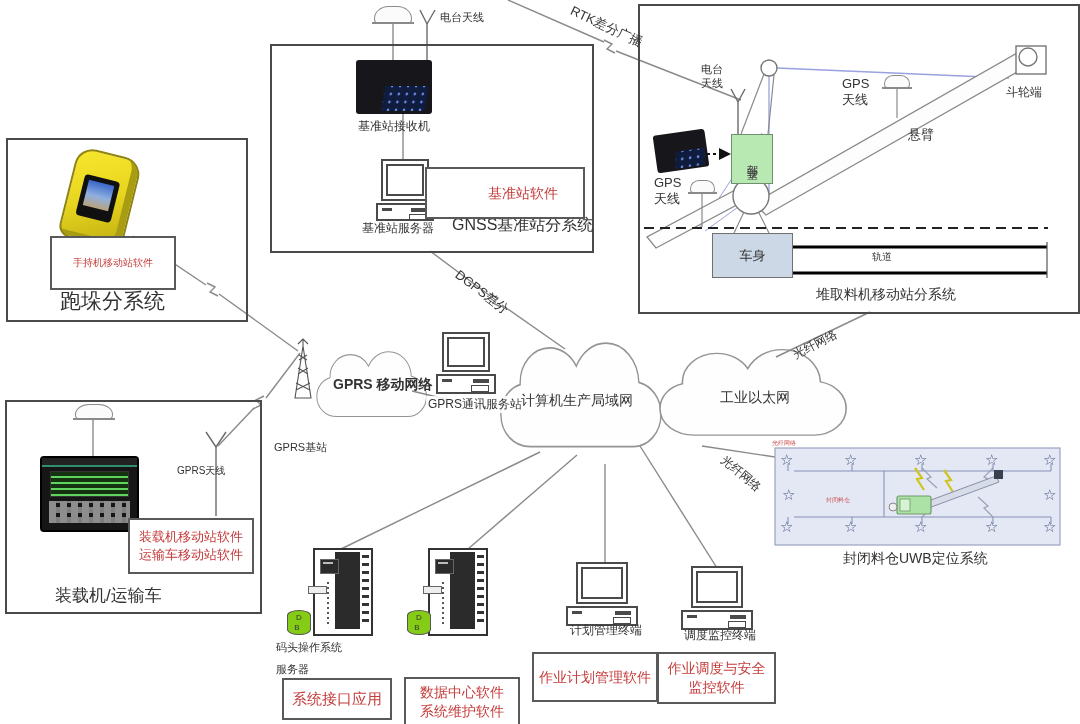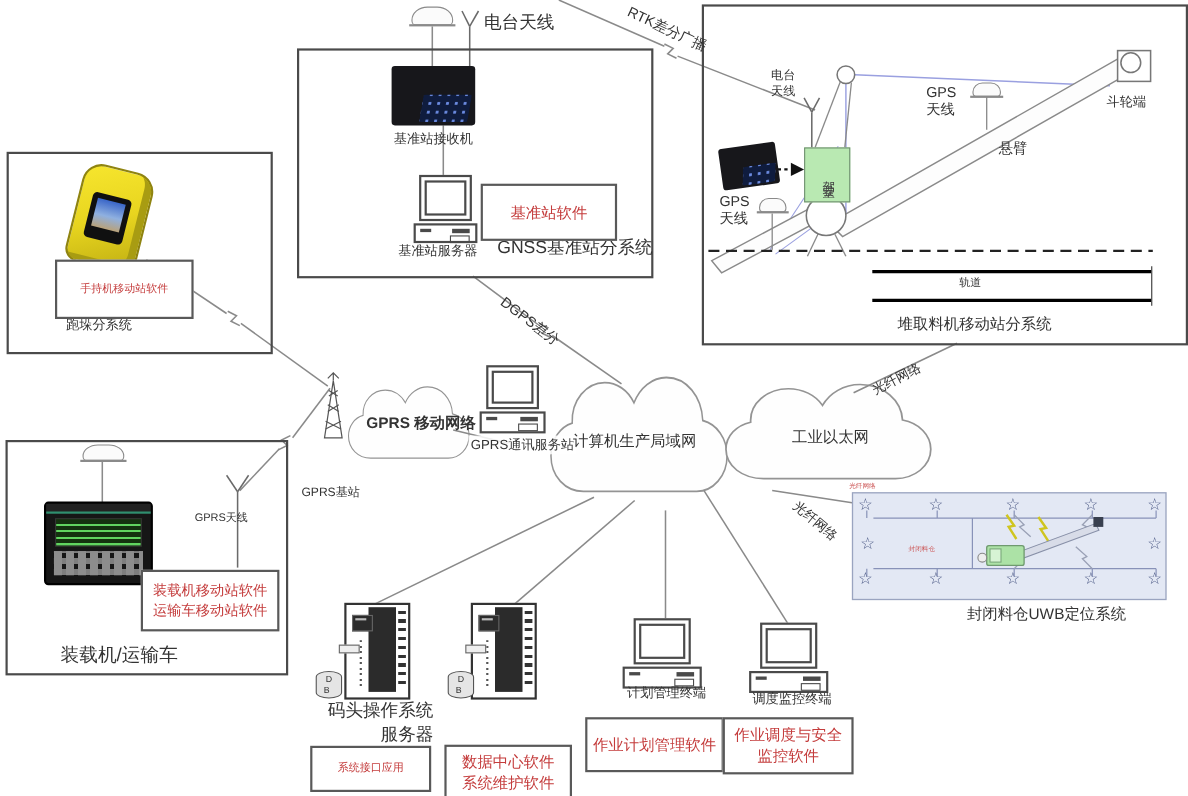--- a/index.html
+++ b/index.html
@@ -24,21 +24,21 @@
   .server{position:absolute;border:2px solid #333;background:#fff;z-index:3;box-sizing:border-box;}
   .server .dark{position:absolute;right:11px;top:2px;bottom:5px;width:44%;background:#2b2b2b;}
   .server .vents{position:absolute;right:2px;top:5px;bottom:9px;width:7px;
                  background:repeating-linear-gradient(#333 0 3px,#fff 3px 8px);}
   .server .scr{position:absolute;left:5px;top:9px;width:17px;height:13px;background:#2b2b2b;border:1px solid #666;}
   .server .scr:before{content:"";position:absolute;left:2px;top:2px;width:10px;height:2px;background:#bbb;}
   .server .dots{position:absolute;left:12px;top:32px;bottom:8px;width:2px;
                 background:repeating-linear-gradient(#555 0 2px,transparent 2px 5px);}
   .server .slot{position:absolute;left:-7px;top:36px;width:17px;height:6px;background:#eee;border:1px solid #666;}
   
-  .db{position:absolute;width:24px;height:25px;background:#e5e5e5;border:1.5px solid #555;
+  .db{position:absolute;width:24px;height:25px;background:#84cc16;border:1.5px solid #555;
       border-radius:50% / 22%;z-index:3;color:#333;font-size:8px;line-height:10px;text-align:center;
       width:24px;word-break:break-all;padding-top:2px;box-sizing:border-box;letter-spacing:4px;text-indent:4px;}
   
   .handheld{position:absolute;left:67px;top:152px;width:62px;height:88px;transform:rotate(14deg);z-index:3;
             border-radius:18px 18px 12px 12px;border:2px solid #8f8410;
             background:linear-gradient(155deg,#f7e62e 0%,#e8d51f 50%,#bfae12 100%);
             box-shadow:inset -7px -5px 0 #a89c12;}
   .handheld .scr{position:absolute;left:11px;top:24px;width:36px;height:42px;background:#101010;border-radius:4px;}
   .handheld .scr:before{content:"";position:absolute;left:5px;top:5px;right:5px;bottom:11px;
             background:linear-gradient(#3a66c8,#8fb0e0 55%,#b9a27a);}
@@ -193,38 +193,38 @@
 <div class="sysbox" style="left:270px;top:44px;width:320px;height:205px;"></div>
 <div class="sysbox" style="left:638px;top:4px;width:438px;height:306px;"></div>
 <div class="sysbox" style="left:5px;top:400px;width:253px;height:210px;"></div>
 
 <div class="handheld">
       <div class="scr"></div>
     </div>
 <div class="swbox" style="left:50px;top:236px;width:122px;height:50px;font-size:10px;">
       <span>手持机移动站软件</span>
     </div>
-<div class="lb" style="left:60px;top:287px;font-size:12px;">跑垛分系统</div>
+<div class="lb" style="left:60px;top:287px;font-size:21px;">跑垛分系统</div>
 
 <div class="dome" style="left:374px;top:6px;width:38px;height:17px;"></div>
-<div class="lb" style="left:440px;top:10px;font-size:16px;">电台天线</div>
+<div class="lb" style="left:440px;top:10px;font-size:11px;">电台天线</div>
 <div class="recv" style="left:356px;top:60px;width:76px;height:54px;">
       <div class="face"></div>
     </div>
 <div class="lb" style="left:358px;top:118px;font-size:12px;">基准站接收机</div>
 <div class="pc" style="left:376px;top:159px;width:58px;">
   <div class="mon" style="width:48px;height:42px;">
         <div class="scr"></div>
       </div>
   <div class="base" style="width:58px;height:18px;">
         <i></i>
       </div>
 </div>
 <div class="lb" style="left:362px;top:220px;font-size:12px;">基准站服务器</div>
-<div class="swbox" style="left:437px;top:167px;width:120px;height:48px;font-size:14px;">
+<div class="swbox" style="left:425px;top:167px;width:120px;height:48px;font-size:14px;padding-left:36px;">
       <span>基准站软件</span>
     </div>
 <div class="lb" style="left:452px;top:215px;font-size:16px;">GNSS基准站分系统</div>
 
 <div class="lb rot" style="left:575px;top:2px;font-size:13px;transform:rotate(25deg);">RTK差分广播</div>
 <div class="lb rot" style="left:462px;top:266px;font-size:13px;transform:rotate(37deg);">DGPS差分</div>
 <div class="lb rot" style="left:790px;top:348px;font-size:12px;transform:rotate(-27deg);">光纤网络</div>
 <div class="lb rot" style="left:728px;top:452px;font-size:12px;transform:rotate(40deg);">光纤网络</div>
 
 <div class="lb pre" style="left:701px;top:62px;font-size:11px;text-align:center;line-height:14px;">电台
@@ -234,20 +234,21 @@
     </div>
 <div class="cab">驾驶室</div>
 <div class="lb pre" style="left:842px;top:76px;font-size:13px;line-height:16px;">GPS
 天线</div>
 <div class="dome" style="left:884px;top:75px;width:26px;height:13px;"></div>
 <div class="lb" style="left:1006px;top:84px;font-size:12px;">斗轮端</div>
 <div class="lb" style="left:908px;top:126px;font-size:13px;">悬臂</div>
 <div class="lb pre" style="left:654px;top:175px;font-size:13px;line-height:16px;">GPS
 天线</div>
 <div class="dome" style="left:690px;top:180px;width:25px;height:13px;"></div>
+<div class="carbody">车身</div>
 <div class="lb" style="left:872px;top:250px;font-size:10px;">轨道</div>
 <div class="lb" style="left:816px;top:286px;font-size:14px;">堆取料机移动站分系统</div>
 
 <div class="lb" style="left:274px;top:400px;font-size:11px;margin-top:40px;">GPRS基站</div>
 <div class="lb" style="left:333px;top:376px;font-size:14px;font-weight:bold;">GPRS 移动网络</div>
 <div class="pc" style="left:436px;top:332px;width:60px;">
   <div class="mon" style="width:48px;height:40px;">
         <div class="scr"></div>
       </div>
   <div class="base" style="width:60px;height:20px;">
@@ -276,33 +277,33 @@
 <span class="uwb-star" style="left:914px;top:452px;">☆</span>
 <span class="uwb-star" style="left:985px;top:452px;">☆</span>
 <span class="uwb-star" style="left:1043px;top:452px;">☆</span>
 <span class="uwb-star" style="left:782px;top:487px;">☆</span>
 <span class="uwb-star" style="left:1043px;top:487px;">☆</span>
 <span class="uwb-star" style="left:780px;top:519px;">☆</span>
 <span class="uwb-star" style="left:844px;top:519px;">☆</span>
 <span class="uwb-star" style="left:914px;top:519px;">☆</span>
 <span class="uwb-star" style="left:985px;top:519px;">☆</span>
 <span class="uwb-star" style="left:1043px;top:519px;">☆</span>
-<div class="lb" style="left:843px;top:550px;font-size:14px;margin-left:36px;">封闭料仓UWB定位系统</div>
+<div class="lb" style="left:843px;top:550px;font-size:14px;">封闭料仓UWB定位系统</div>
 
 <div class="server" style="left:313px;top:548px;width:60px;height:88px;">
   <div class="dark"></div>
       <div class="vents"></div>
       <div class="scr"></div>
       <div class="dots"></div>
       <div class="slot"></div>
 </div>
 <div class="db" style="left:287px;top:610px;">DB</div>
-<div class="lb pre" style="left:276px;top:636px;width:118px;text-align:right;font-size:16px;line-height:22px;">码头操作系统
+<div class="lb pre" style="left:276px;top:636px;width:118px;text-align:left;font-size:11px;line-height:22px;">码头操作系统
 服务器</div>
-<div class="swbox" style="left:282px;top:678px;width:106px;height:38px;font-size:10px;">
+<div class="swbox" style="left:282px;top:678px;width:106px;height:38px;font-size:15px;">
       <span>系统接口应用</span>
     </div>
 
 <div class="server" style="left:428px;top:548px;width:60px;height:88px;">
   <div class="dark"></div>
       <div class="vents"></div>
       <div class="scr"></div>
       <div class="dots"></div>
       <div class="slot"></div>
 </div>

